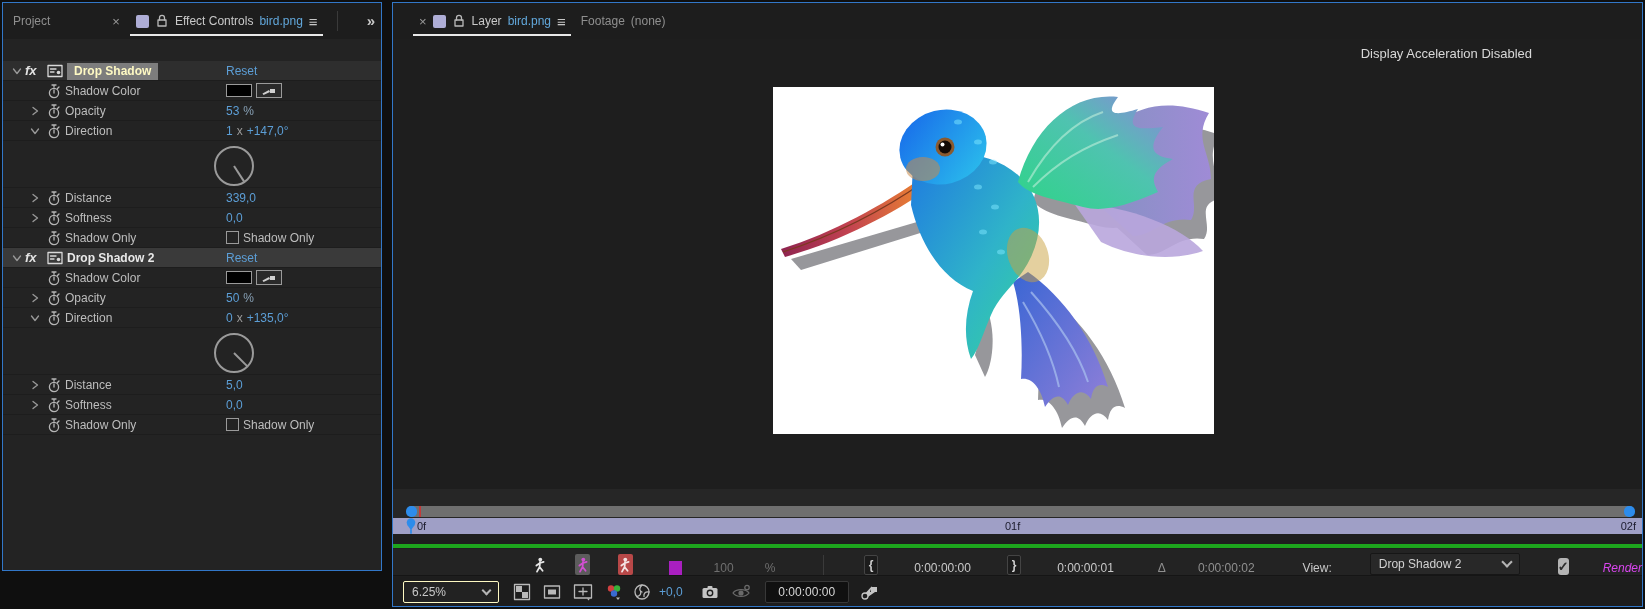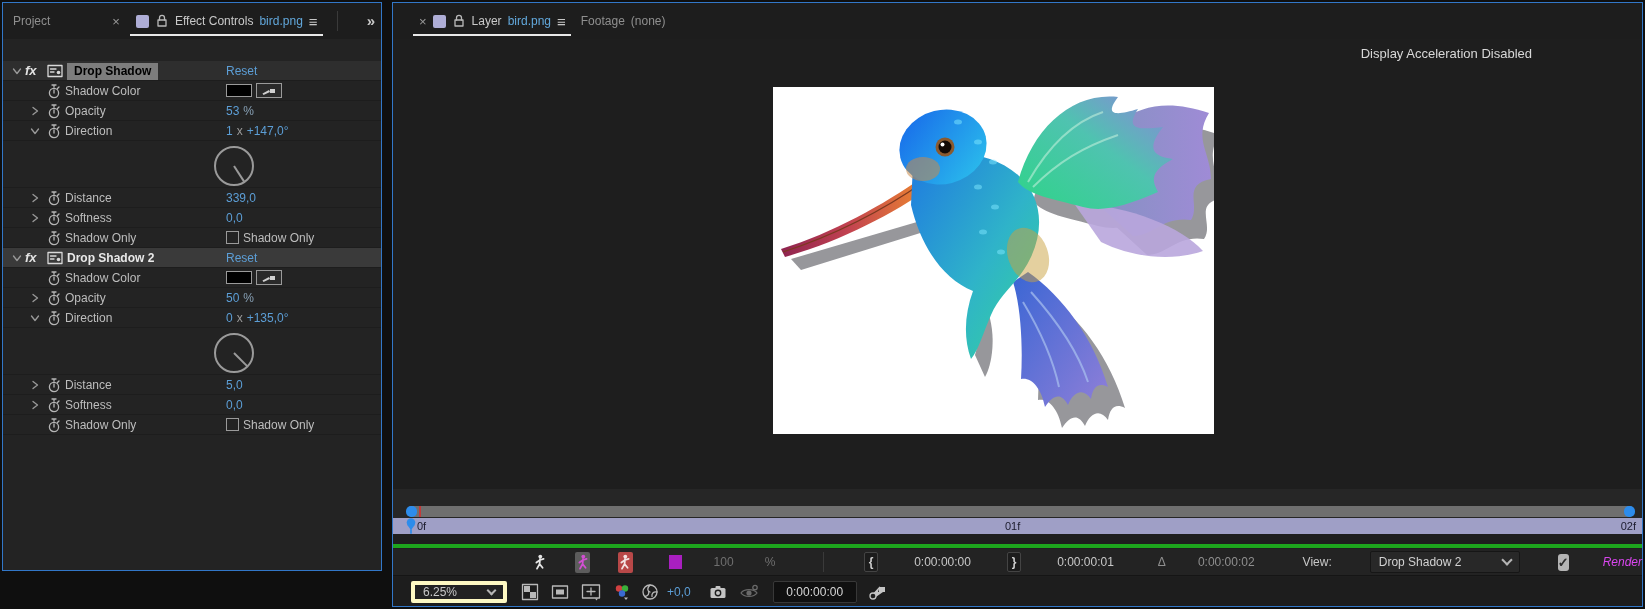--- a/index.html
+++ b/index.html
@@ -34,21 +34,21 @@
        border-bottom:1px solid #1d1d1d;font-size:12px;color:#bdbdbd;}
   .row.header{background:#2e2e2e;}
   .row.header2{background:#3a3a3a;}
   .row .twirl{position:absolute;left:8px;width:12px;height:12px;color:#9a9a9a;}
   .row .twirl.prop{left:26px;}
   .row .fx{position:absolute;left:22px;font-style:italic;font-weight:bold;color:#e2e2e2;font-size:13px;}
   .row .badge{position:absolute;left:44px;top:3px;}
   .row .sw{position:absolute;left:44px;top:3px;color:#b5b5b5;}
   .row .pname{position:absolute;left:62px;white-space:nowrap;}
   .row .ename{position:absolute;left:64px;font-weight:bold;}
-  .chip{background:#7d7d7d;color:#000000;padding:1px 7px 2px 7px;}
+  .chip{background:#7d7d7d;color:#fef9c3;padding:1px 7px 2px 7px;}
   .ename.white{color:#e9e9e9;}
   .valcol{position:absolute;left:223px;display:flex;align-items:center;gap:4px;white-space:nowrap;}
   .hotval{color:var(--value_blue);}
   .unit{color:#87a0b5;}
   .sep-x{color:#9a9a9a;}
   .resetlink{color:var(--value_blue);}
   .swatch{width:26px;height:13px;background:#000;border:1px solid #9a9a9a;}
   .dropperbox{width:26px;height:15px;border:1px solid #9a9a9a;background:#2a2a2a;display:flex;align-items:center;justify-content:center;color:#cfcfcf;}
   .dialrow{height:47px;position:relative;background:#232323;border-bottom:1px solid #1d1d1d;}
   .dialrow svg{position:absolute;left:207px;top:1px;}
@@ -65,36 +65,36 @@
   .scrollcap{position:absolute;top:0;width:11px;height:11px;border-radius:5px;background:var(--playhead);}
   .scrollcap.l{left:-1px;} .scrollcap.r{right:-1px;}
   .redtick{position:absolute;left:12px;top:0;width:2px;height:11px;background:#c23b3b;}
   .ruler{position:absolute;left:0;right:0;top:515px;height:16px;background:var(--ruler);
          font-size:11px;color:#1c1c2e;}
   .ruler .t0{position:absolute;left:24px;top:2px;}
   .ruler .t1{position:absolute;left:612px;top:2px;}
   .ruler .t2{position:absolute;right:6px;top:2px;}
   .playhead{position:absolute;left:12px;top:0px;width:12px;height:16px;}
   .greenbar{position:absolute;left:0;right:0;top:541px;height:4px;background:var(--render_green);}
-  .bar1{position:absolute;left:0;right:0;top:546px;height:27px;background:#232323;display:flex;align-items:center;font-size:12px;border-bottom:1px solid #151515;gap:26px;}
+  .bar1{position:absolute;left:0;right:0;top:546px;height:27px;background:#232323;display:flex;align-items:flex-end;font-size:12px;border-bottom:1px solid #151515;gap:26px;}
   .bar2{position:absolute;left:0;right:0;top:574px;height:29px;background:#1d1d1d;display:flex;align-items:center;font-size:12px;}
   .iconbtn{display:flex;align-items:center;justify-content:center;color:#b9b9b9;}
   .iconbtn.dimicon{color:#6a6a6a;}
   .modebox{width:23px;height:21px;border-radius:2px;display:flex;align-items:center;justify-content:center;margin-right:2px;}
   .bracebox{width:21px;height:20px;border:1px solid #444;background:#1c1c1c;border-radius:2px;
             display:flex;align-items:center;justify-content:center;color:#cfcfcf;font-weight:bold;}
   .tc{color:#c8c8c8;}
   .dropdown{width:223px;height:22px;background:#282828;border:1px solid #161616;border-radius:2px;
             display:flex;align-items:center;padding:0 8px;color:#d2d2d2;}
   .chevcss{width:8px;height:8px;border-right:2px solid #b5b5b5;border-bottom:2px solid #b5b5b5;
            transform:rotate(45deg);margin-left:auto;margin-top:-4px;}
   .renderchk{width:17px;height:17px;background:#b4b4b4;border-radius:3px;color:#2c2c2c;
              display:flex;align-items:center;justify-content:center;font-weight:bold;font-size:13px;}
-  .zoombox{width:96px;height:22px;border:4px solid #fef9c3;background:#222;border-radius:2px;
-           display:flex;align-items:center;padding:0 8px;color:#c8c8c8;margin-left:18px;}
+  .zoombox{width:96px;height:22px;border:1px solid #fef9c3;background:#222;border-radius:2px;
+           display:flex;align-items:center;padding:0 8px;color:#c8c8c8;margin-left:10px;}
   .tcbox{width:84px;height:22px;border:1px solid #383838;background:#101010;border-radius:2px;
          display:flex;align-items:center;justify-content:center;color:#d6d6d6;}
   svg .st{stroke:currentColor;fill:none;stroke-width:1.3;stroke-linecap:round;stroke-linejoin:round;}
 </style>
 </head>
 <body>
 
 <svg width="0" height="0" style="position:absolute">
   <defs>
     <symbol id="i-sw" viewBox="0 0 14 16">

